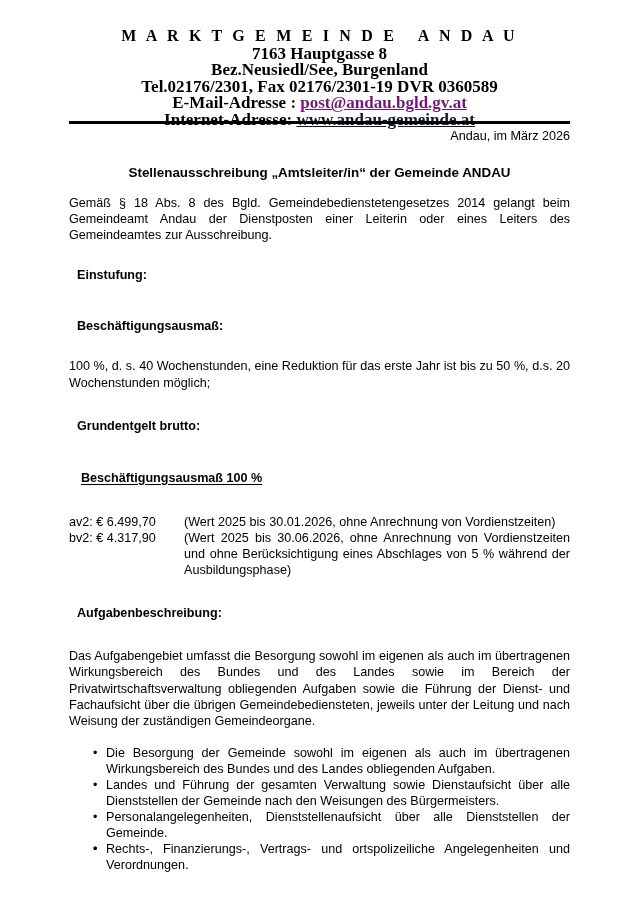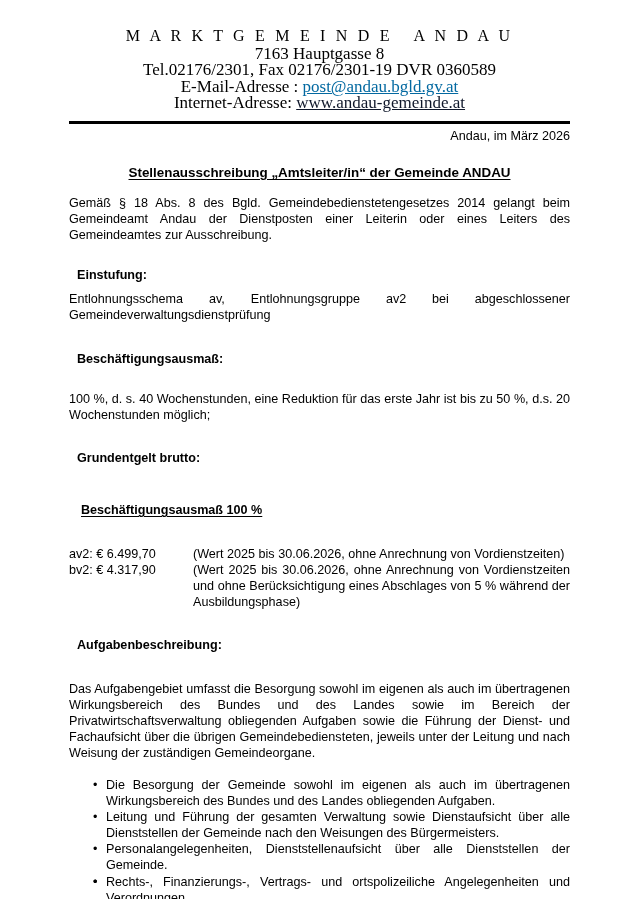--- a/index.html
+++ b/index.html
@@ -26,21 +26,21 @@
   }
 
   
   .letterhead {
     position: absolute;
     left: 69px;
     top: 26px;
     width: 501px;
     text-align: center;
     font-family: "Liberation Serif", serif;
-    font-weight: normal;
+    font-weight: bold;
     color: #000;
   }
   .lh-name {
     font-size: 16px;
     letter-spacing: 3.2px;
     line-height: 20px;
     white-space: pre;
   }
   .lh-line {
     font-size: 17px;
@@ -80,21 +80,20 @@
   }
 
   .doc-title {
     text-align: center;
     font-size: 13.4px;
     font-weight: bold;
     line-height: 17px;
     margin: 0 0 14px 0;
   }
   .doc-title span {
-    text-decoration: underline;
     text-underline-offset: 2px;
   }
 
   p.para {
     margin: 0;
     font-size: 12.6px;
     line-height: 16.1px;
     text-align: justify;
   }
   .gap-md { height: 16px; }
@@ -125,21 +124,21 @@
     font-size: 12.6px;
     line-height: 16.1px;
   }
   .salary td {
     padding: 0;
     vertical-align: top;
   }
   .salary td.key {
     width: 107px;
     white-space: nowrap;
-    padding-right: 17px;
+    padding-right: 8px;
     margin-left: 16px;
   }
   .salary td.val {
     text-align: justify;
     text-justify: inter-word;
   }
 
   
   ul.bullets {
     margin: 0;
@@ -164,76 +163,76 @@
   }
 </style>
 </head>
 <body>
 
 <div class="page">
 
   <div class="letterhead">
     <div class="lh-name">M A R K T G E M E I N D E   A N D A U</div>
     <div class="lh-line">7163 Hauptgasse 8</div>
+    <div class="lh-line">Bez.Neusiedl/See, Burgenland</div>
     <div class="lh-line">Tel.02176/2301, Fax 02176/2301-19   DVR 0360589</div>
-    <div class="lh-line"><span class="lh-label">E-Mail-Adresse : </span><a class="lh-link" href="#" style="color: #0369a1;">post@andau.bgld.gv.at</a></div>
+    <div class="lh-line"><span class="lh-label">E-Mail-Adresse : </span><a class="lh-link" href="#" style="color: #701a75;">post@andau.bgld.gv.at</a></div>
     <div class="lh-line"><span class="lh-label">Internet-Adresse: </span><a class="lh-link" href="#" style="color: #0f172a;">www.andau-gemeinde.at</a></div>
   </div>
 
   <div class="rule"></div>
 
   <div class="dateline">Andau, im März 2026</div>
 
   <div class="content">
 
     <div class="doc-title"><span>Stellenausschreibung „Amtsleiter/in“ der Gemeinde ANDAU</span></div>
 
     <p class="para">Gemäß § 18 Abs. 8 des Bgld. Gemeindebedienstetengesetzes 2014 gelangt beim Gemeindeamt Andau der Dienstposten einer Leiterin oder eines Leiters des Gemeindeamtes zur Ausschreibung.</p>
 
     <div class="gap-md"></div>
 
     <div class="heading">Einstufung:</div>
-    <p class="para">Entlohnungsschema av, Entlohnungsgruppe av2 bei abgeschlossener Gemeindeverwaltungsdienstprüfung</p>
 
     <div class="gap-lg"></div>
 
     <div class="heading">Beschäftigungsausmaß:</div>
     <div class="gap-md"></div>
     <p class="para">100 %, d. s. 40 Wochenstunden, eine Reduktion für das erste Jahr ist bis zu 50 %, d.s. 20 Wochenstunden möglich;</p>
 
     <div class="gap-lg"></div>
 
     <div class="heading">Grundentgelt brutto:</div>
     <div class="gap-md"></div>
     <div><span class="heading-ul">Beschäftigungsausmaß 100 %</span></div>
     <div class="gap-md"></div>
 
     <table class="salary">
       <tbody>
         <tr>
           <td class="key">av2: € 6.499,70</td>
-          <td class="val">(Wert 2025 bis 30.06.2026, ohne Anrechnung von Vordienstzeiten)</td>
+          <td class="val">(Wert 2025 bis 30.01.2026, ohne Anrechnung von Vordienstzeiten)</td>
         </tr>
         <tr>
           <td class="key">bv2: € 4.317,90</td>
           <td class="val">(Wert 2025 bis 30.06.2026, ohne Anrechnung von Vordienstzeiten und ohne Berücksichtigung eines Abschlages von 5 % während der Ausbildungsphase)</td>
         </tr>
       </tbody>
     </table>
 
     <div class="gap-lg"></div>
 
     <div class="heading">Aufgabenbeschreibung:</div>
     <div class="gap-lg"></div>
     <p class="para">Das Aufgabengebiet umfasst die Besorgung sowohl im eigenen als auch im übertragenen Wirkungsbereich des Bundes und des Landes sowie im Bereich der Privatwirtschaftsverwaltung obliegenden Aufgaben sowie die Führung der Dienst- und Fachaufsicht über die übrigen Gemeindebediensteten, jeweils unter der Leitung und nach Weisung der zuständigen Gemeindeorgane.</p>
 
     <div class="gap-md"></div>
 
     <ul class="bullets">
       <li><span class="dot">•</span><span>Die Besorgung der Gemeinde sowohl im eigenen als auch im übertragenen Wirkungsbereich des Bundes und des Landes obliegenden Aufgaben.</span></li>
-      <li><span class="dot">•</span><span>Leitung und Führung der gesamten Verwaltung sowie Dienstaufsicht über alle Dienststellen der Gemeinde nach den Weisungen des Bürgermeisters.</span></li>
+      <li><span class="dot">•</span><span>Landes und Führung der gesamten Verwaltung sowie Dienstaufsicht über alle Dienststellen der Gemeinde nach den Weisungen des Bürgermeisters.</span></li>
       <li><span class="dot">•</span><span>Personalangelegenheiten, Dienststellenaufsicht über alle Dienststellen der Gemeinde.</span></li>
       <li><span class="dot">•</span></li>
       <li><span class="dot">•</span><span>Rechts-, Finanzierungs-, Vertrags- und ortspolizeiliche Angelegenheiten und Verordnungen.</span></li>
     </ul>
 
   </div>
 </div>
 
 </body></html>

